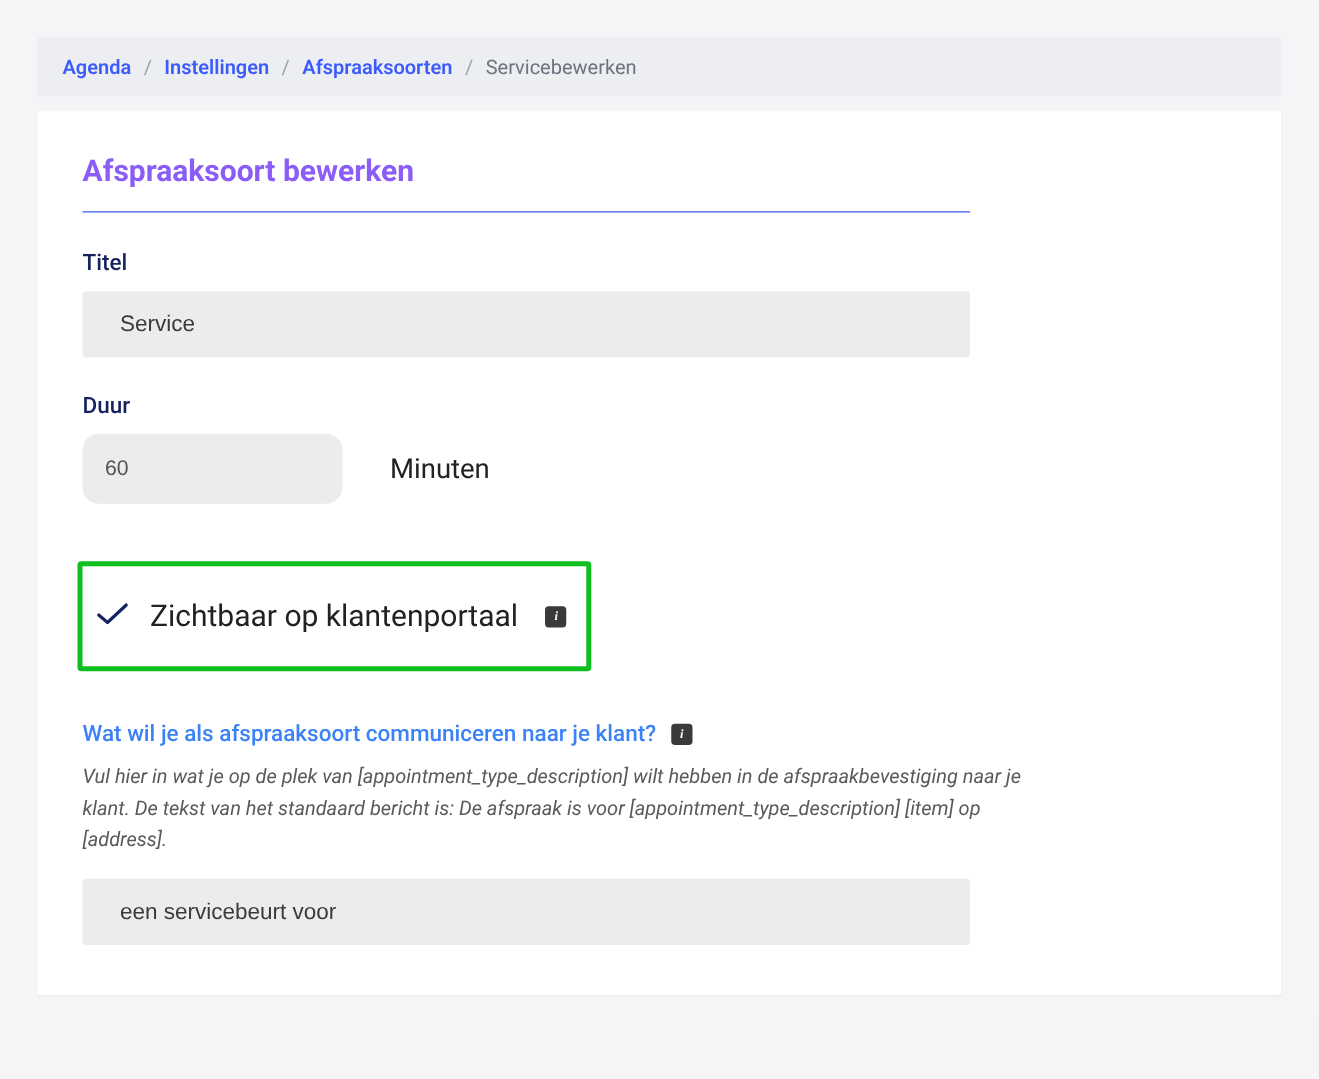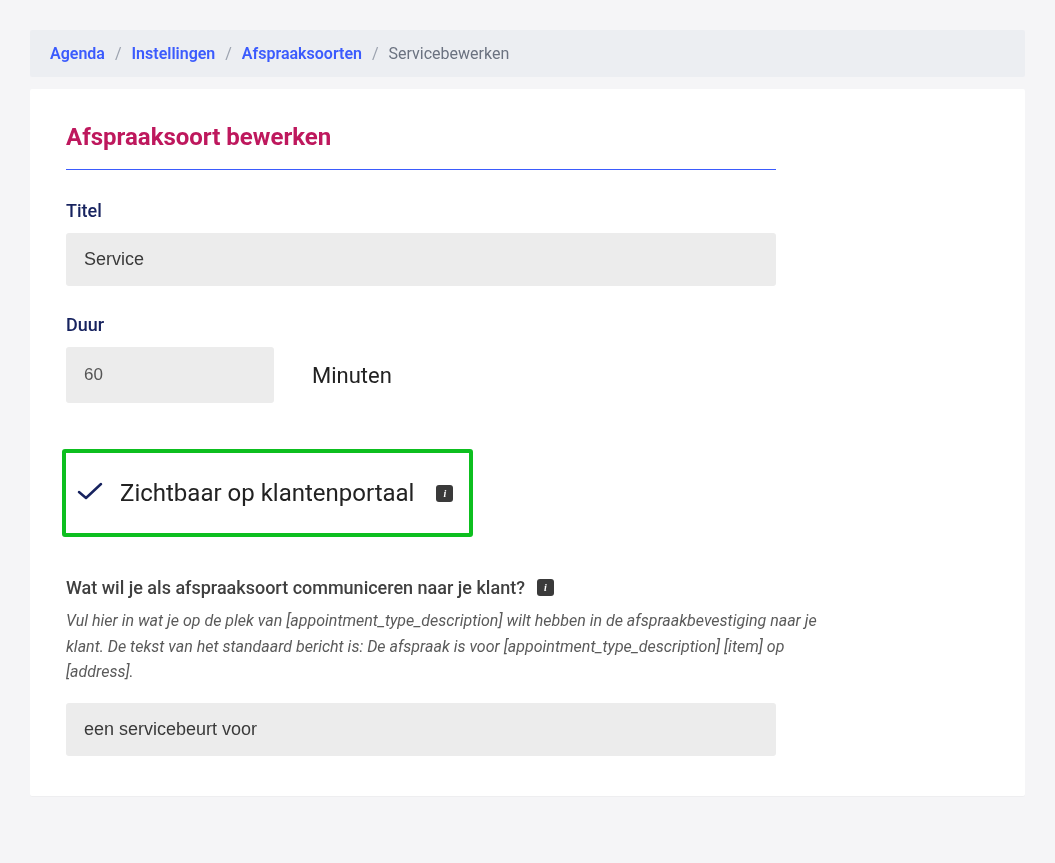--- a/index.html
+++ b/index.html
@@ -32,21 +32,21 @@
     color: #6b7280;
   }
   .card {
     background: #fff;
     margin: 12px 30px 0 30px;
     border-radius: 2px;
     padding: 34px 36px 40px 36px;
     box-shadow: 0 1px 1px rgba(0,0,0,0.03);
   }
   .page-title {
-    color: #be185d;
+    color: #8b5cf6;
     font-size: 24px;
     font-weight: 700;
     margin-bottom: 18px;
   }
   .divider {
     border: none;
     border-top: 1px solid #3b5bfd;
     margin-bottom: 30px;
     width: 710px;
   }
@@ -54,36 +54,36 @@
     color: #17235f;
     font-size: 18px;
     font-weight: 500;
     margin-bottom: 12px;
     display: block;
   }
   .text-input {
     background: #ececec;
     border: none;
     border-radius: 3px;
-    padding: 16px 18px;
+    padding: 16px 30px;
     font-size: 18px;
     color: #3a3a3a;
     width: 710px;
     outline: none;
   }
   .duration-row {
     display: flex;
     align-items: center;
     gap: 38px;
     margin-bottom: 10px;
   }
   .num-input {
     background: #ececec;
     border: none;
-    border-radius: 3px;
+    border-radius: 13px;
     padding: 18px 18px;
     font-size: 17px;
     color: #555;
     width: 208px;
     outline: none;
   }
   .unit-text {
     font-size: 22px;
     color: #222;
   }
@@ -131,21 +131,21 @@
     cursor: default;
   }
   .question-row {
     display: flex;
     align-items: center;
     gap: 6px;
     margin-top: 40px;
     margin-bottom: 10px;
   }
   .question-label {
-    color: #404040;
+    color: #3b82f6;
     font-size: 18px;
     font-weight: 500;
   }
   .help-text {
     font-style: italic;
     color: #5a5a5a;
     font-size: 16px;
     line-height: 1.6;
     max-width: 760px;
     margin-bottom: 18px;

